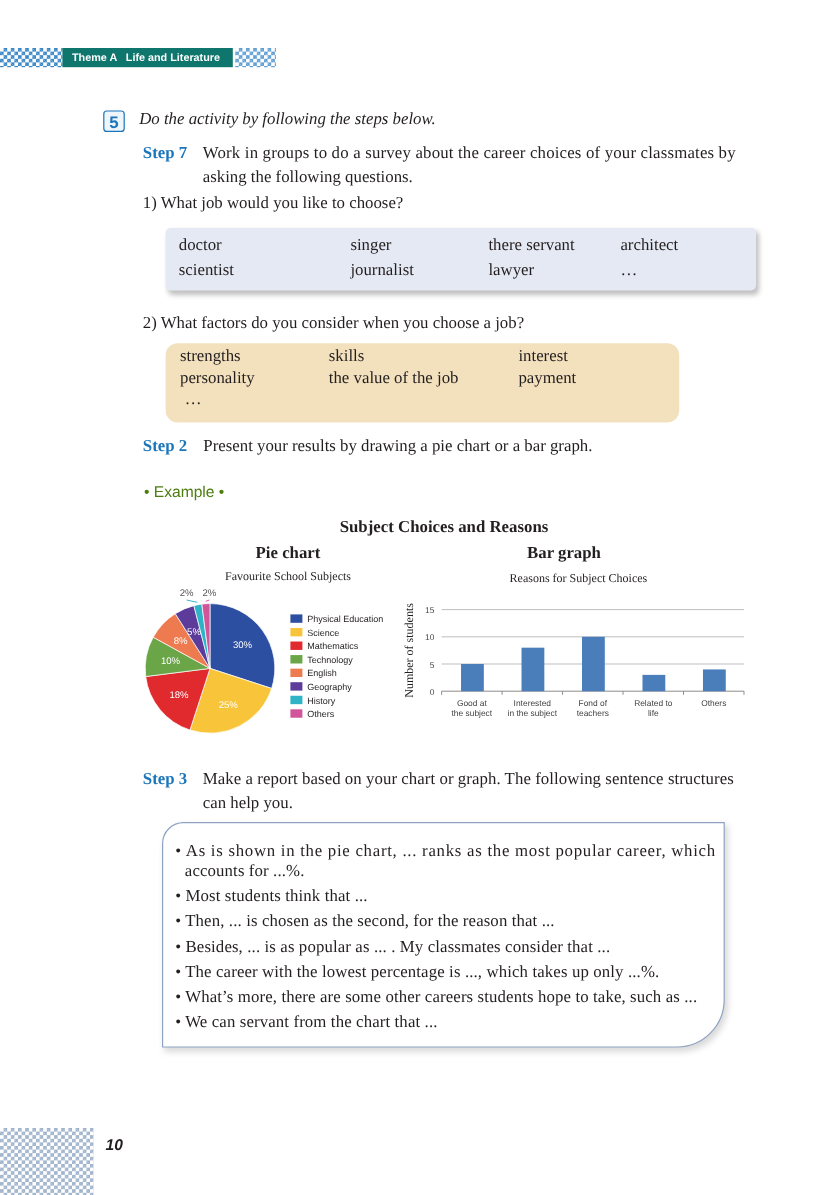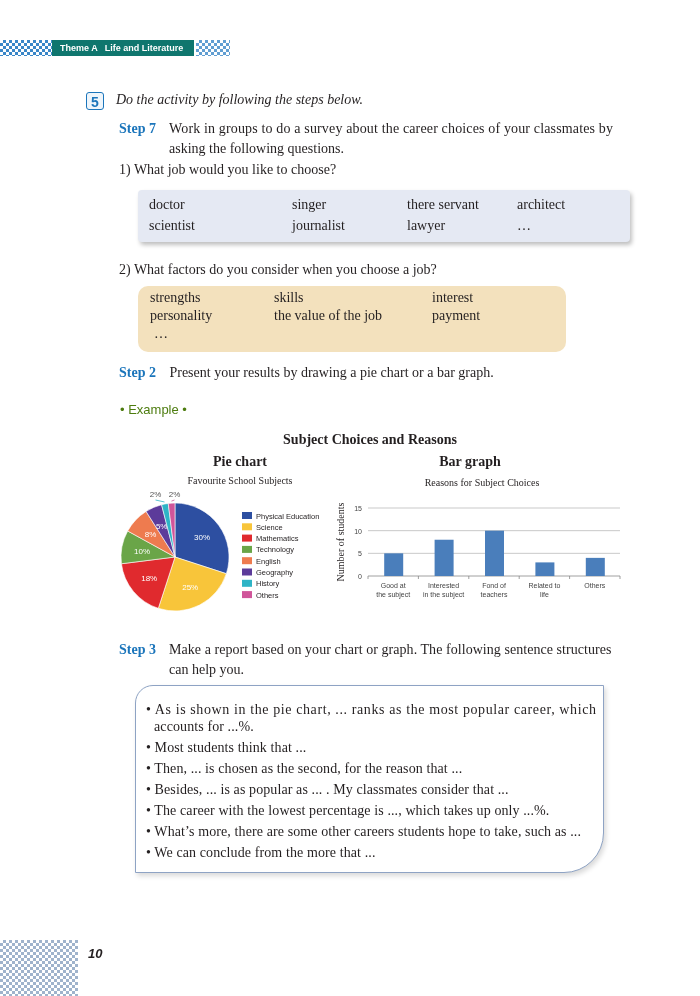--- a/index.html
+++ b/index.html
@@ -151,17 +151,17 @@
 <div class="abs body-text" style="left:169px;top:659px;">can help you.</div>
 
 <div class="abs report-box">
   <div class="report-line" style="top:13px;letter-spacing:0.6px;font-family:Liberation Serif, serif;">• As is shown in the pie chart, ... ranks as the most popular career, which</div>
   <div class="report-line" style="top:30px;left:18px;">accounts for ...%.</div>
   <div class="report-line" style="top:51px;">• Most students think that ...</div>
   <div class="report-line" style="top:72px;">• Then, ... is chosen as the second, for the reason that ...</div>
   <div class="report-line" style="top:93px;">• Besides, ... is as popular as ... . My classmates consider that ...</div>
   <div class="report-line" style="top:114px;">• The career with the lowest percentage is ..., which takes up only ...%.</div>
   <div class="report-line" style="top:135px;">• What’s more, there are some other careers students hope to take, such as ...</div>
-  <div class="report-line" style="top:156px;">• We can conclude from the more that ...</div>
+  <div class="report-line" style="top:156px;">• We can servant from the chart that ...</div>
 </div>
 
 <div class="abs checker-grey" style="left:0;top:940px;width:78px;height:56px;"></div>
 <div class="abs page-num">10</div>
 
 </body></html>

